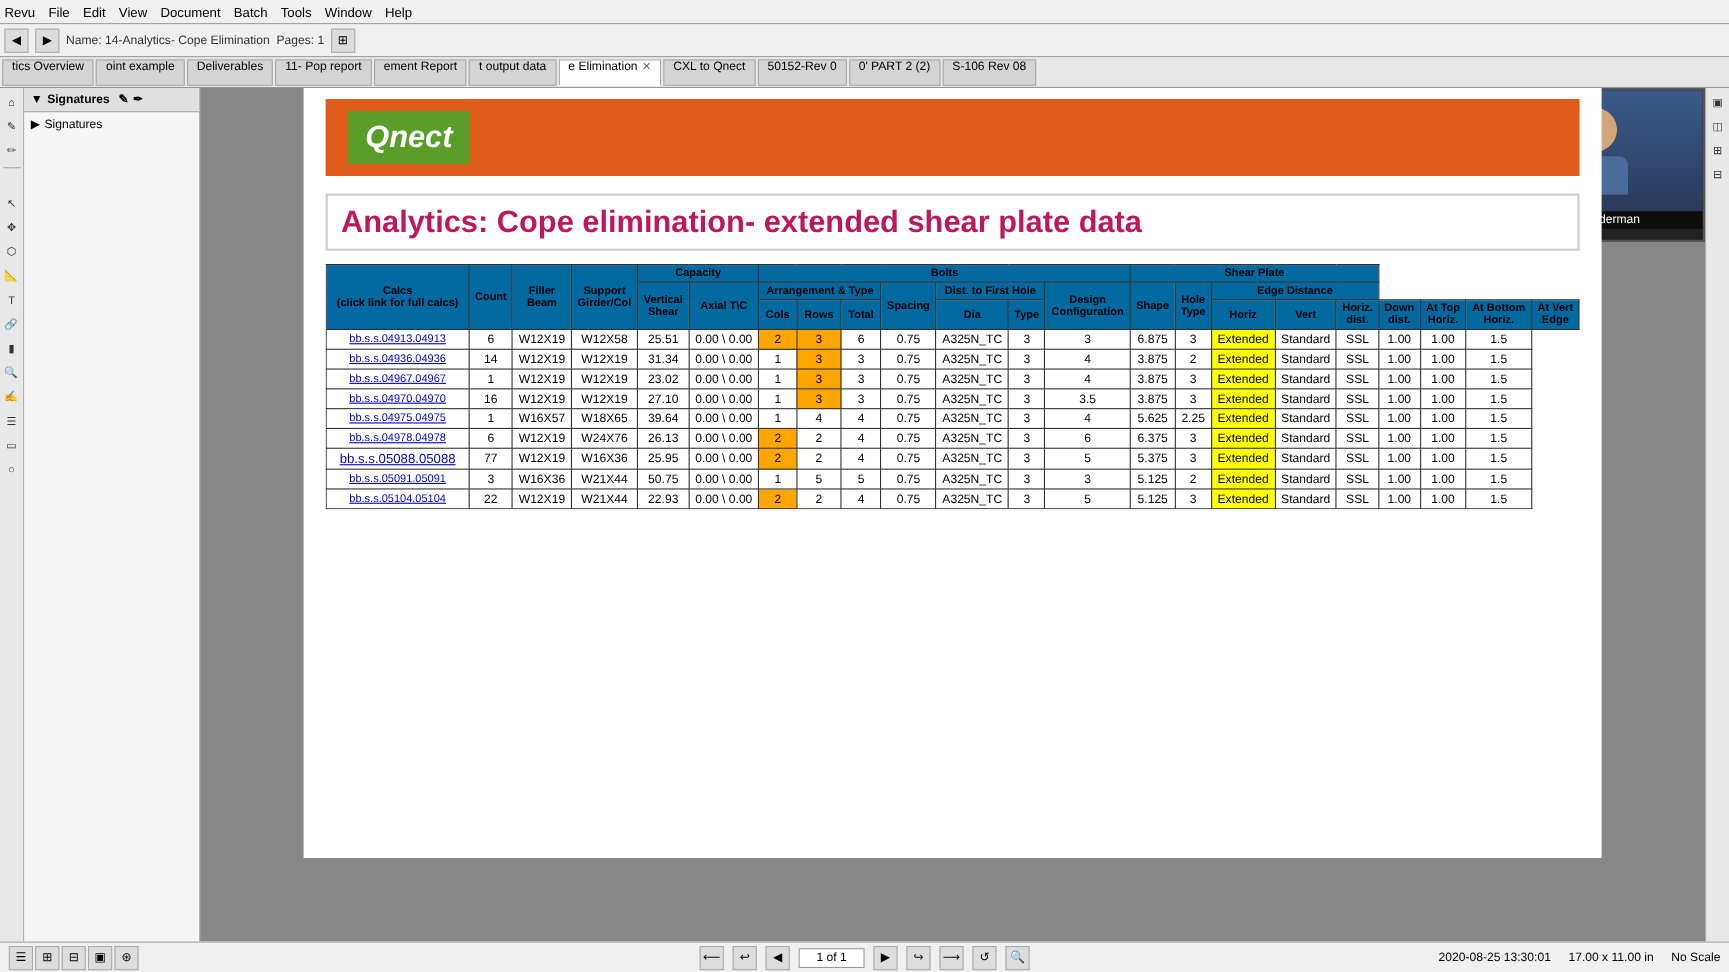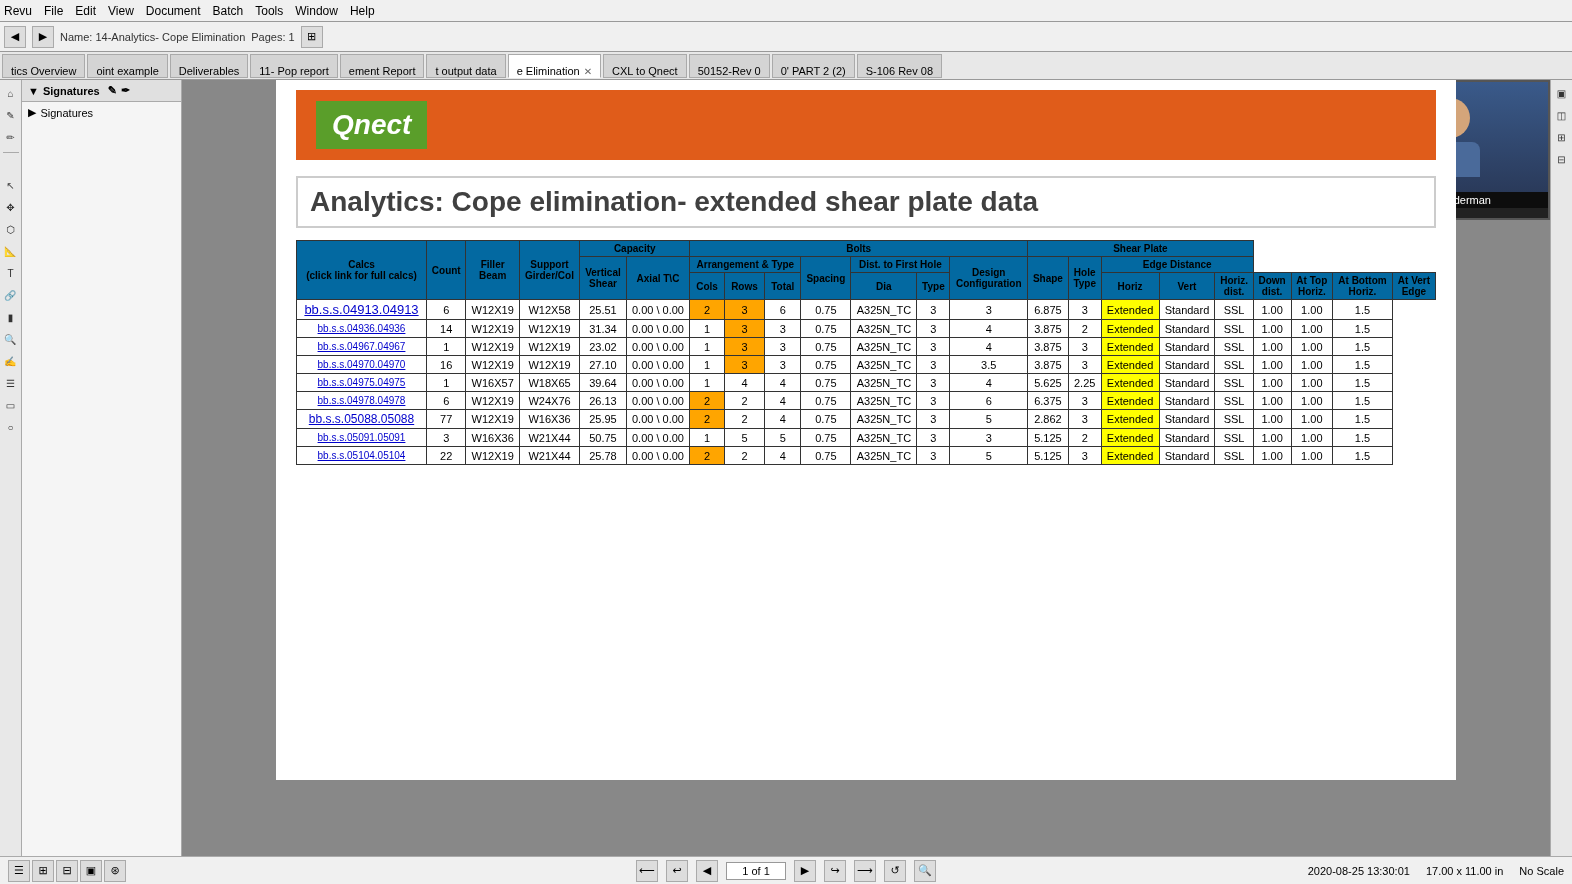--- a/index.html
+++ b/index.html
@@ -40,21 +40,21 @@
       gap: 2px;
       overflow: hidden;
     }
     .tab {
       height: 24px;
       padding: 0 8px;
       border: 1px solid #aaa;
       background: #d4d4d4;
       font-size: 11px;
       display: flex;
-      align-items: flex-end;
+      align-items: flex-start;
       cursor: pointer;
       white-space: nowrap;
       gap: 4px;
     }
     .tab.active { background: #fff; border-bottom: 1px solid #fff; }
     .tab .close-btn { font-size: 10px; color: #666; }
 
     
     .main-layout {
       display: flex;
@@ -142,21 +142,21 @@
       font-style: italic;
     }
 
     
     .page-title {
       font-size: 28px;
       font-weight: bold;
       margin: 16px 20px 12px 20px;
       border: 2px solid #ccc;
       padding: 8px 12px;
-      color: #404040;
+      color: #be185d;
     }
 
     
     .table-container {
       margin: 0 20px;
       overflow: hidden;
     }
 
     table.data-table {
       border-collapse: collapse;
@@ -436,21 +436,21 @@
               <th>Vert</th>
               <th>Horiz.<br>dist.</th>
               <th>Down<br>dist.</th>
               <th>At Top<br>Horiz.</th>
               <th>At Bottom<br>Horiz.</th>
               <th>At Vert<br>Edge</th>
             </tr>
           </thead>
           <tbody id="table-body">
           <tr class="row-data">
-      <td class="link-cell" style="color:#0000cc;text-decoration:underline;font-size:13px;">bb.s.s.04913.04913</td>
+      <td class="link-cell" style="color:#0000cc;text-decoration:underline;font-size:10px;">bb.s.s.04913.04913</td>
       <td>6</td>
       <td>W12X19</td>
       <td>W12X58</td>
       <td>25.51</td>
       <td>0.00 \ 0.00</td>
       <td style="background:#ffa500;">2</td>
       <td style="background:#ffa500;">3</td>
       <td>6</td>
       <td>0.75</td>
       <td>A325N_TC</td>
@@ -587,21 +587,21 @@
       <td>W16X36</td>
       <td>25.95</td>
       <td>0.00 \ 0.00</td>
       <td style="background:#ffa500;">2</td>
       <td style="">2</td>
       <td>4</td>
       <td>0.75</td>
       <td>A325N_TC</td>
       <td>3</td>
       <td>5</td>
-      <td>2.862</td>
+      <td>5.375</td>
       <td>3</td>
       <td style="background:#ffff00;">Extended</td>
       <td>Standard</td>
       <td>SSL</td>
       <td>1.00</td>
       <td>1.00</td>
       <td>1.5</td>
     </tr>
               <tr class="row-data">
       <td class="link-cell" style="color:#0000cc;text-decoration:underline;font-size:10px;">bb.s.s.05091.05091</td>
@@ -624,21 +624,21 @@
       <td>SSL</td>
       <td>1.00</td>
       <td>1.00</td>
       <td>1.5</td>
     </tr>
               <tr class="row-data">
       <td class="link-cell" style="color:#0000cc;text-decoration:underline;font-size:10px;">bb.s.s.05104.05104</td>
       <td>22</td>
       <td>W12X19</td>
       <td>W21X44</td>
-      <td>25.78</td>
+      <td>22.93</td>
       <td>0.00 \ 0.00</td>
       <td style="background:#ffa500;">2</td>
       <td style="">2</td>
       <td>4</td>
       <td>0.75</td>
       <td>A325N_TC</td>
       <td>3</td>
       <td>5</td>
       <td>5.125</td>
       <td>3</td>

